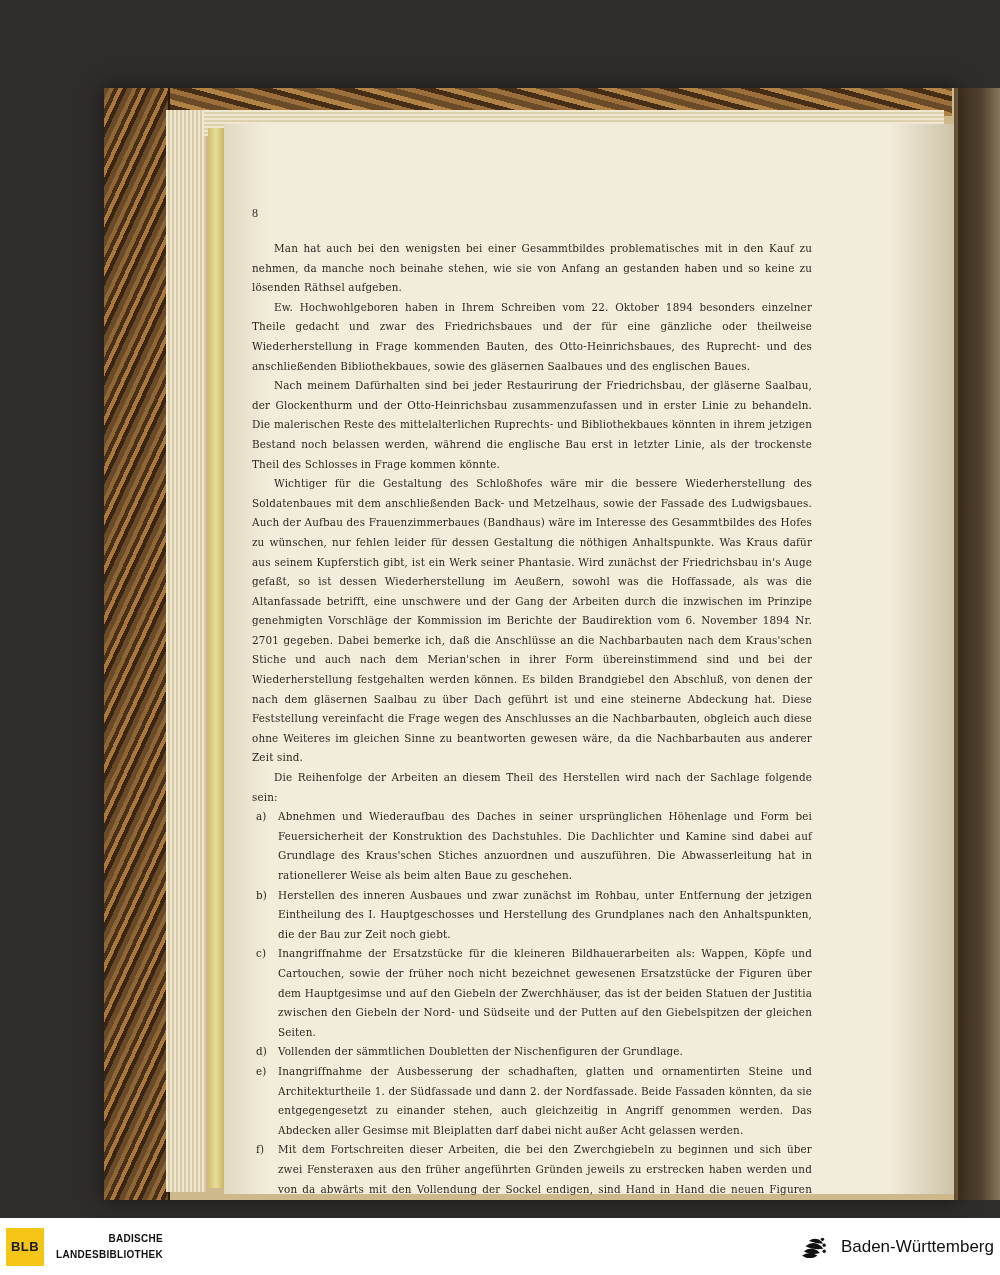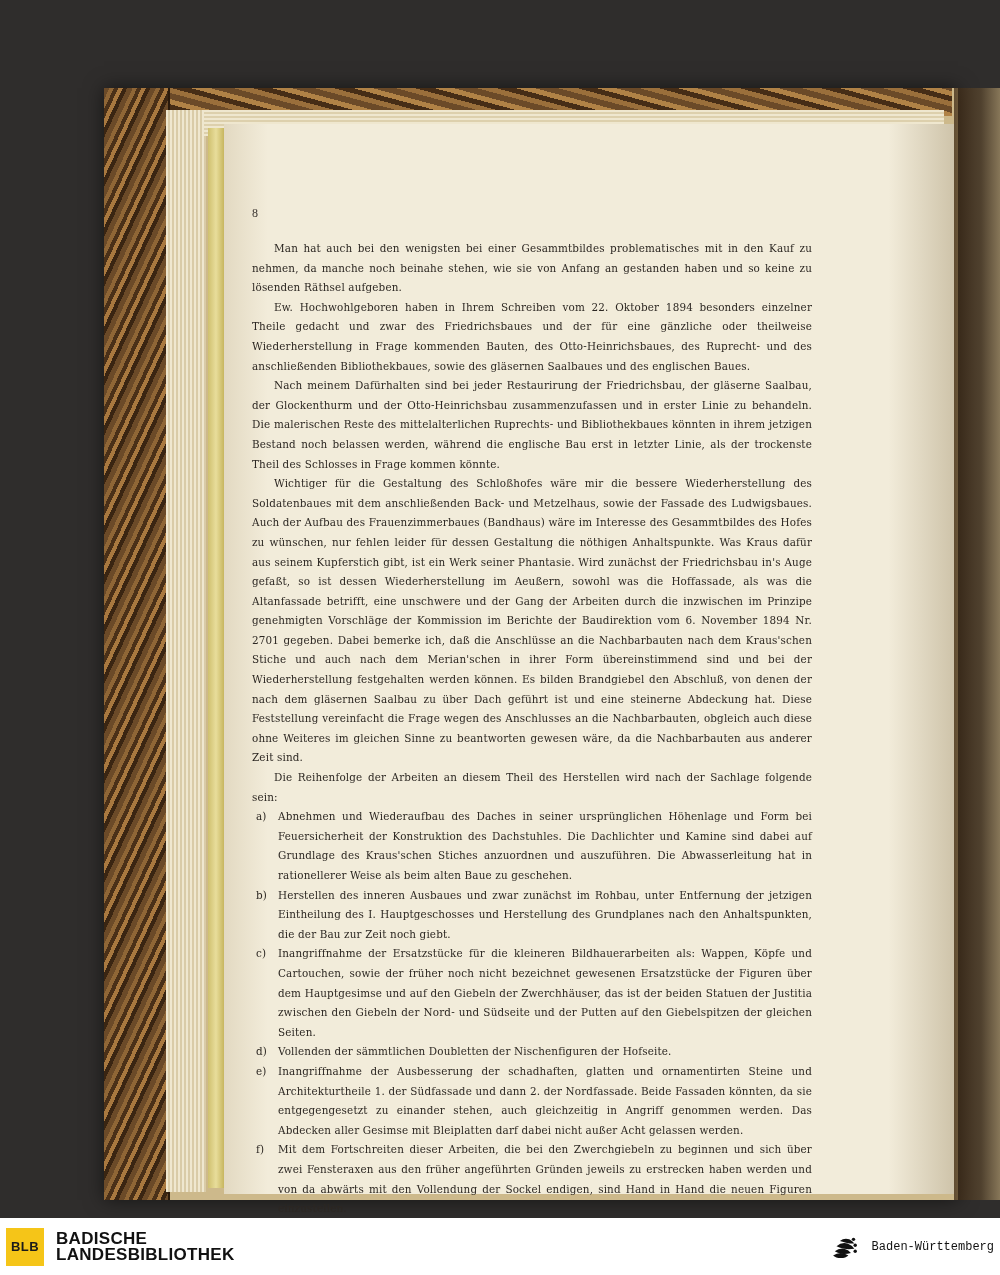--- a/index.html
+++ b/index.html
@@ -189,34 +189,35 @@
     align-items: center;
     justify-content: center;
     font-family: "Liberation Sans", sans-serif;
     font-weight: bold;
     font-size: 13px;
     color: #1b1b1b;
     letter-spacing: 0.5px;
   }
   .blb-text {
     font-family: "Liberation Sans", sans-serif;
-    font-size: 17px;
+    font-size: 10px;
     font-weight: bold;
     line-height: 16px;
     color: #111;
     letter-spacing: 0.3px;
+    text-align: right;
   }
   .footer-right {
     display: flex;
     align-items: center;
     gap: 10px;
   }
   .bw-text {
-    font-family: Liberation Mono, monospace;
-    font-size: 12px;
+    font-family: Liberation Sans, sans-serif;
+    font-size: 17px;
     color: #111;
   }
   .griffin {
     width: 34px; height: 34px;
   }
 </style>
 </head>
 <body>
 
 <div class="scan-bg"></div>
@@ -250,21 +251,21 @@
         <li>
           <span class="mk">b)</span>
           <span>Herstellen des inneren Ausbaues und zwar zunächst im Rohbau, unter Entfernung der jetzigen Eintheilung des I. Hauptgeschosses und Herstellung des Grundplanes nach den Anhaltspunkten, die der Bau zur Zeit noch giebt.</span>
         </li>
         <li>
           <span class="mk">c)</span>
           <span>Inangriffnahme der Ersatzstücke für die kleineren Bildhauerarbeiten als: Wappen, Köpfe und Cartouchen, sowie der früher noch nicht bezeichnet gewesenen Ersatzstücke der Figuren über dem Hauptgesimse und auf den Giebeln der Zwerchhäuser, das ist der beiden Statuen der Justitia zwischen den Giebeln der Nord- und Südseite und der Putten auf den Giebelspitzen der gleichen Seiten.</span>
         </li>
         <li>
           <span class="mk">d)</span>
-          <span>Vollenden der sämmtlichen Doubletten der Nischenfiguren der Hofseite.</span>
+          <span>Vollenden der sämmtlichen Doubletten der Nischenfiguren der Grundlage.</span>
         </li>
         <li>
           <span class="mk">e)</span>
           <span>Inangriffnahme der Ausbesserung der schadhaften, glatten und ornamentirten Steine und Architekturtheile 1. der Südfassade und dann 2. der Nordfassade. Beide Fassaden könnten, da sie entgegengesetzt zu einander stehen, auch gleichzeitig in Angriff genommen werden. Das Abdecken aller Gesimse mit Bleiplatten darf dabei nicht außer Acht gelassen werden.</span>
         </li>
         <li>
           <span class="mk">f)</span>
           <span>Mit dem Fortschreiten dieser Arbeiten, die bei den Zwerchgiebeln zu beginnen und sich über zwei Fensteraxen aus den früher angeführten Gründen jeweils zu erstrecken haben werden und von da abwärts mit den Vollendung der Sockel endigen, sind Hand in Hand die neuen Figuren einzustellen.</span>
         </li>
         <li>

